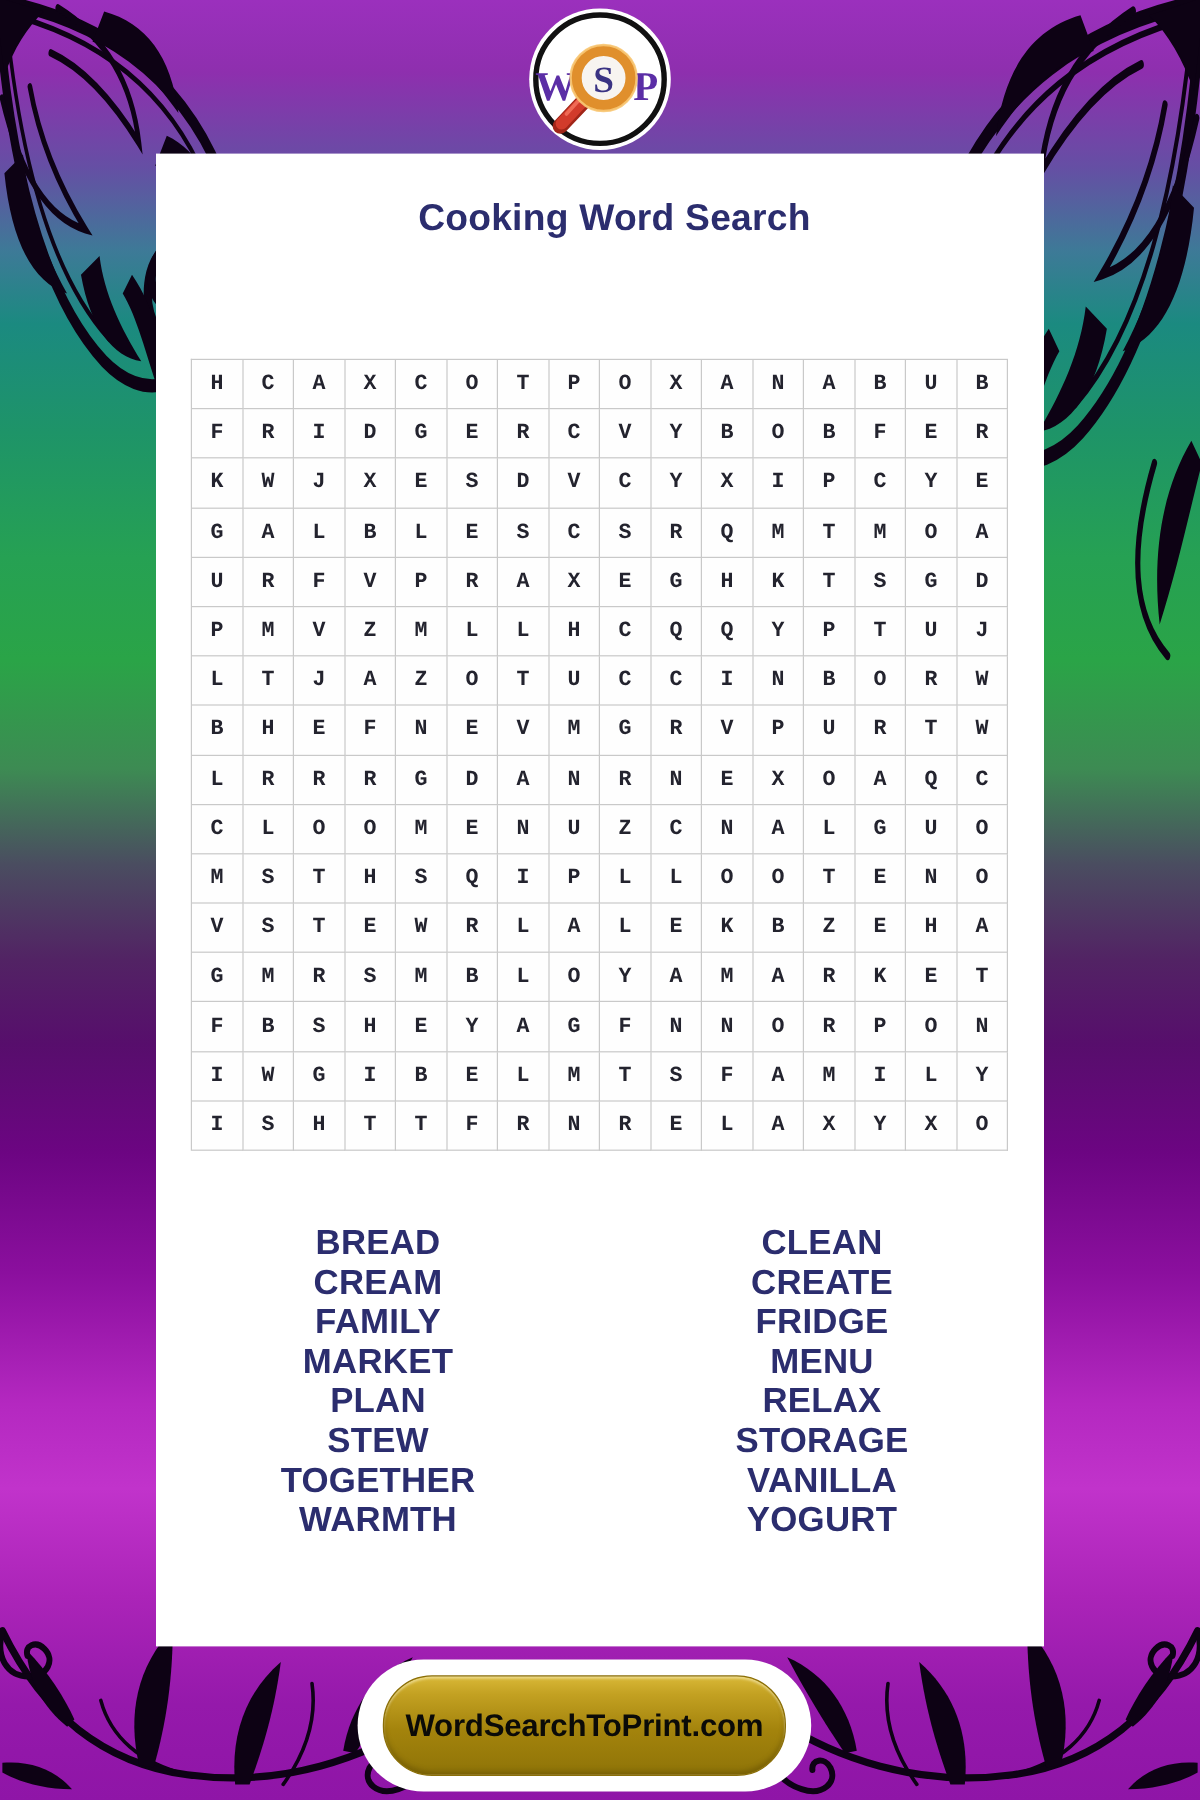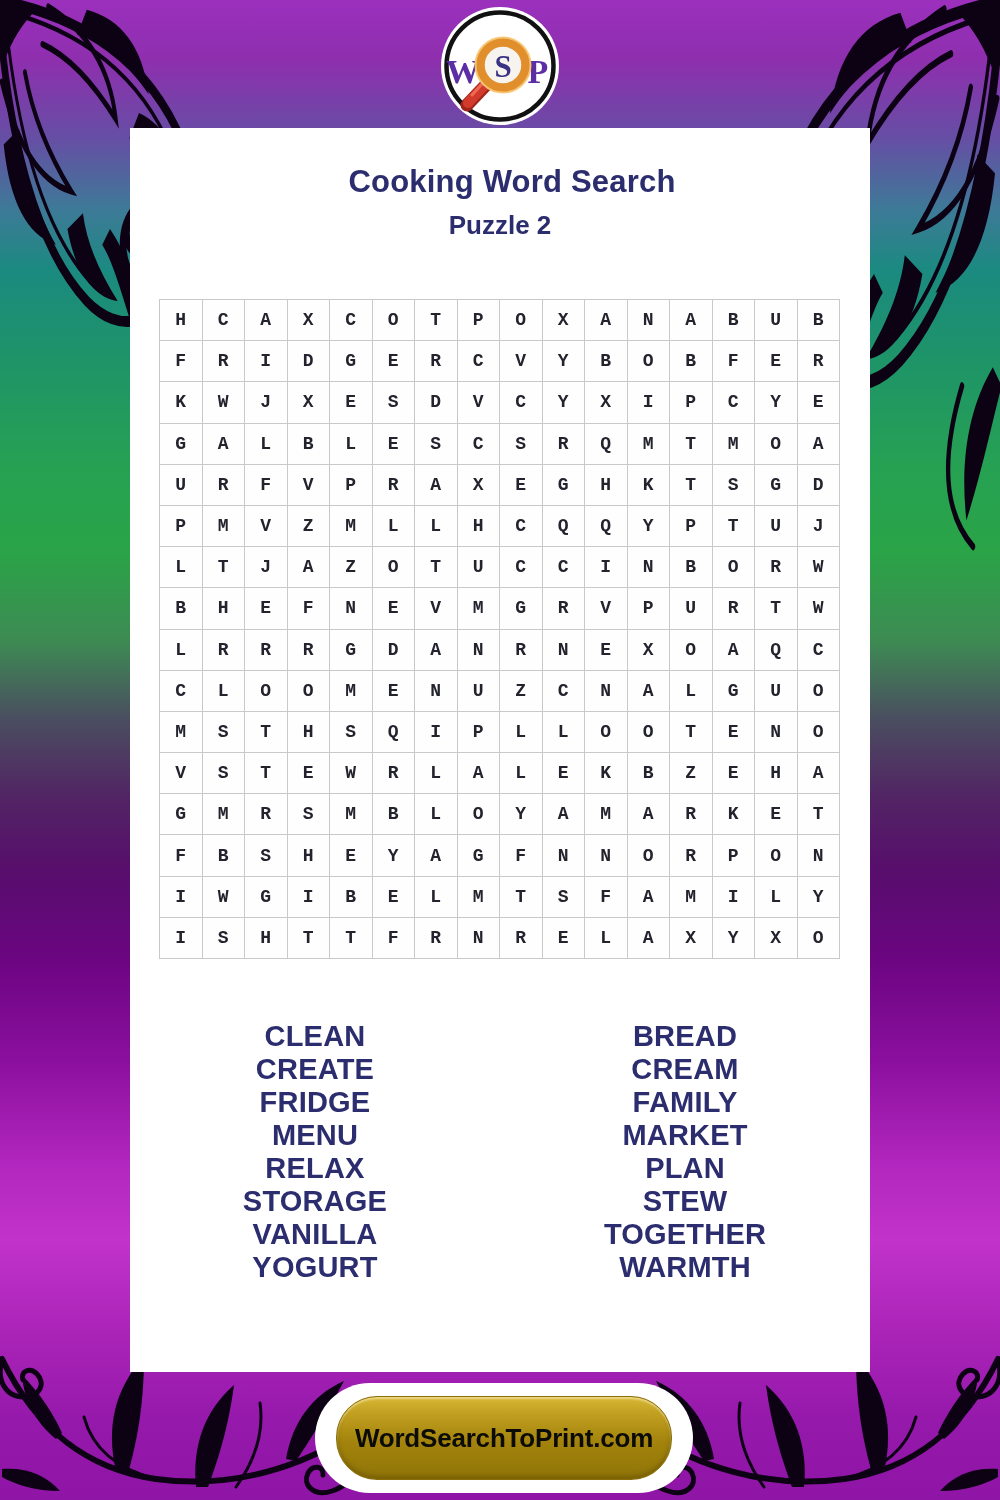--- a/index.html
+++ b/index.html
@@ -51,21 +51,21 @@
     display:flex;flex-direction:row;
   }
   .word-col{width:50%;display:flex;flex-direction:column;align-items:center;}
   .word{
     font-size:29px;font-weight:bold;color:#2b2d6e;line-height:33px;
     letter-spacing:0.2px;
   }
 
   
   .footer-btn-wrap{
-    position:absolute;left:504px;top:1383px;transform:translateX(-50%);
+    position:absolute;left:487px;top:1383px;transform:translateX(-50%);
     background:#ffffff;border-radius:56px;padding:13px 21px;
   }
   .footer-btn{
     display:flex;align-items:center;justify-content:center;
     width:334px;height:82px;border-radius:41px;cursor:pointer;
     background:linear-gradient(180deg,#d9b837 0%,#c3a122 18%,#a3830c 55%,#8f7408 100%);
     box-shadow:inset 0 2px 2px rgba(255,245,200,0.55), inset 0 -3px 4px rgba(90,70,0,0.45);
     border:1px solid #8a6e08;
     font-size:26px;font-weight:bold;color:#0b0b08;letter-spacing:-0.2px;
     white-space:nowrap;
@@ -163,21 +163,20 @@
       <line x1="45" y1="79" x2="28" y2="97" stroke="#d23b2b" stroke-width="10" stroke-linecap="round"></line>
       <line x1="42" y1="78" x2="32" y2="89" stroke="#ef6a55" stroke-width="3" stroke-linecap="round"></line>
       <circle cx="63" cy="59" r="23" fill="#f7f4f0" stroke="#e08f2c" stroke-width="9.5"></circle>
       <circle cx="63" cy="59" r="27.5" fill="none" stroke="#f8c876" stroke-width="2" opacity="0.9"></circle>
       <text x="63" y="71" text-anchor="middle" font-family="Liberation Serif, serif" font-weight="bold" font-size="31" fill="#3a3383">S</text>
     </g>
   </svg>
 
   <div class="card">
     <div class="title">Cooking Word Search</div>
-    <div class="subtitle">Puzzle 2</div>
 
     <div class="grid">
         <div class="cell">H</div>
         <div class="cell">C</div>
         <div class="cell">A</div>
         <div class="cell">X</div>
         <div class="cell">C</div>
         <div class="cell">O</div>
         <div class="cell">T</div>
         <div class="cell">P</div>
@@ -425,40 +424,40 @@
         <div class="cell">E</div>
         <div class="cell">L</div>
         <div class="cell">A</div>
         <div class="cell">X</div>
         <div class="cell">Y</div>
         <div class="cell">X</div>
         <div class="cell">O</div>
       </div>
 
     <div class="words">
+      <div class="word-col">
+          <div class="word">BREAD</div>
+          <div class="word">CREAM</div>
+          <div class="word">FAMILY</div>
+          <div class="word">MARKET</div>
+          <div class="word">PLAN</div>
+          <div class="word">STEW</div>
+          <div class="word">TOGETHER</div>
+          <div class="word">WARMTH</div>
+        </div>
       <div class="word-col">
           <div class="word">CLEAN</div>
           <div class="word">CREATE</div>
           <div class="word">FRIDGE</div>
           <div class="word">MENU</div>
           <div class="word">RELAX</div>
           <div class="word">STORAGE</div>
           <div class="word">VANILLA</div>
           <div class="word">YOGURT</div>
         </div>
-      <div class="word-col">
-          <div class="word">BREAD</div>
-          <div class="word">CREAM</div>
-          <div class="word">FAMILY</div>
-          <div class="word">MARKET</div>
-          <div class="word">PLAN</div>
-          <div class="word">STEW</div>
-          <div class="word">TOGETHER</div>
-          <div class="word">WARMTH</div>
-        </div>
     </div>
   </div>
 
   <div class="footer-btn-wrap">
     <div class="footer-btn">WordSearchToPrint.com</div>
   </div>
 
 </div>
 
 </body></html>

